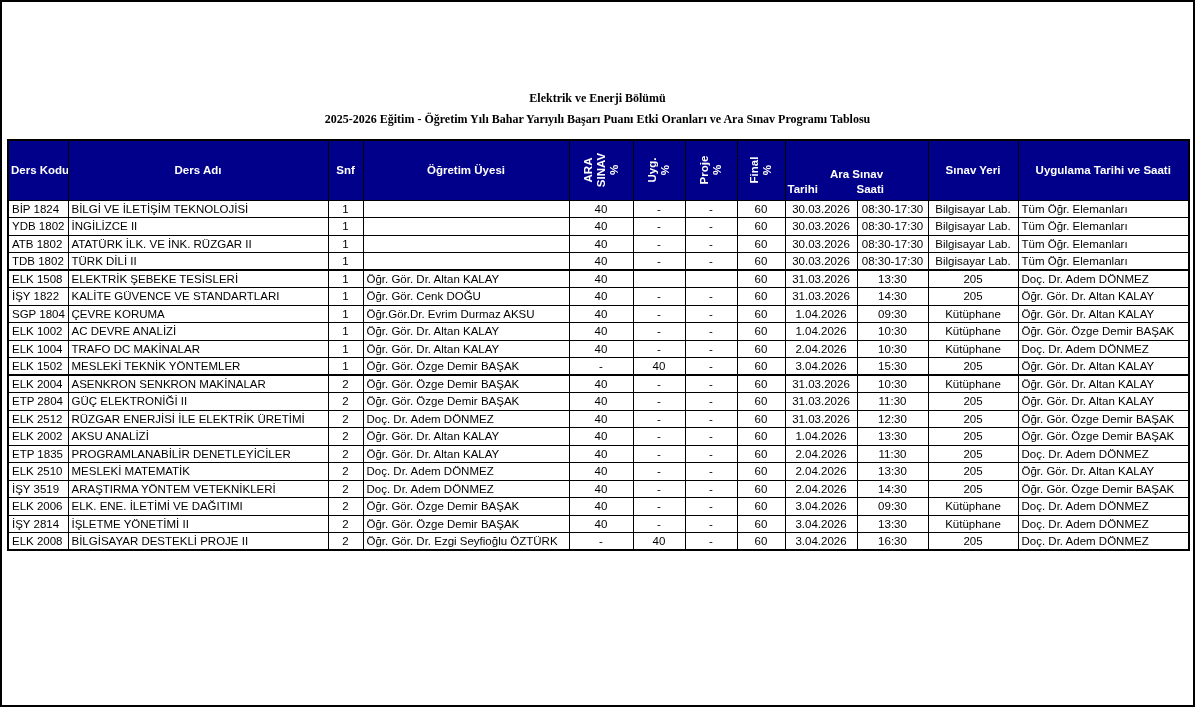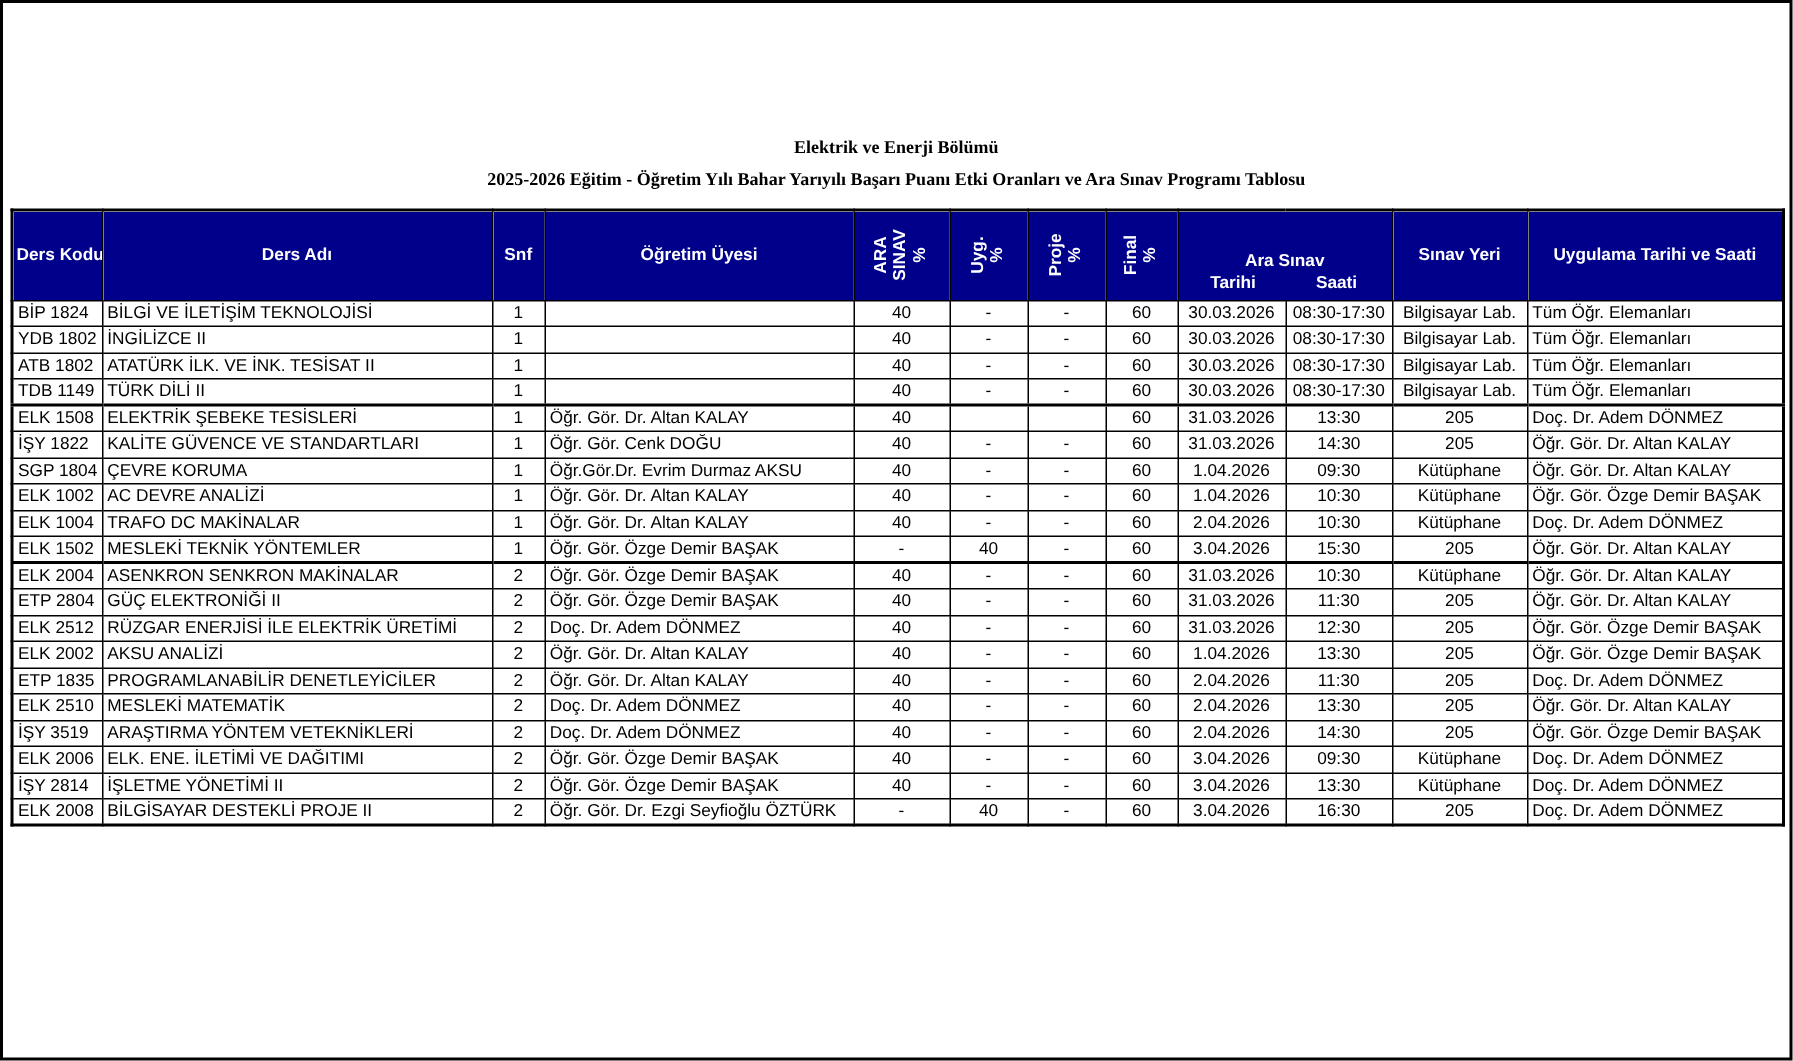--- a/index.html
+++ b/index.html
@@ -42,21 +42,21 @@
   .vert-text {
     position: absolute;
     top: 50%; left: 50%;
     transform: translate(-50%, -50%) rotate(-90deg);
     white-space: pre-line;
     text-align: center;
     line-height: 13px;
   }
   .ara-group-label { line-height: 15px; margin-top: 24px; }
   .sub-labels { display: flex; }
-  .sub-labels span { flex: 1; text-align: center; line-height: 15px; }
+  .sub-labels span { flex: 1; text-align: left; line-height: 15px; }
   tbody td {
     height: 17.5px;
     padding: 0 3px;
     vertical-align: middle;
     text-align: center;
     background: #fff;
   }
   tbody td.al-left { text-align: left; }
   tr.group-end td { border-bottom-width: 2px; }
 </style>
@@ -137,34 +137,34 @@
         <td>-</td>
         <td>-</td>
         <td>60</td>
         <td>30.03.2026</td>
         <td>08:30-17:30</td>
         <td>Bilgisayar Lab.</td>
         <td class="al-left">Tüm Öğr. Elemanları</td>
       </tr>
       <tr>
         <td class="al-left">ATB 1802</td>
-        <td class="al-left">ATATÜRK İLK. VE İNK. TESİSAT II</td>
+        <td class="al-left">ATATÜRK İLK. VE İNK. RÜZGAR II</td>
         <td>1</td>
         <td class="al-left"></td>
         <td>40</td>
         <td>-</td>
         <td>-</td>
         <td>60</td>
         <td>30.03.2026</td>
         <td>08:30-17:30</td>
         <td>Bilgisayar Lab.</td>
         <td class="al-left">Tüm Öğr. Elemanları</td>
       </tr>
       <tr class="group-end">
-        <td class="al-left">TDB 1149</td>
+        <td class="al-left">TDB 1802</td>
         <td class="al-left">TÜRK DİLİ II</td>
         <td>1</td>
         <td class="al-left"></td>
         <td>40</td>
         <td>-</td>
         <td>-</td>
         <td>60</td>
         <td>30.03.2026</td>
         <td>08:30-17:30</td>
         <td>Bilgisayar Lab.</td>

